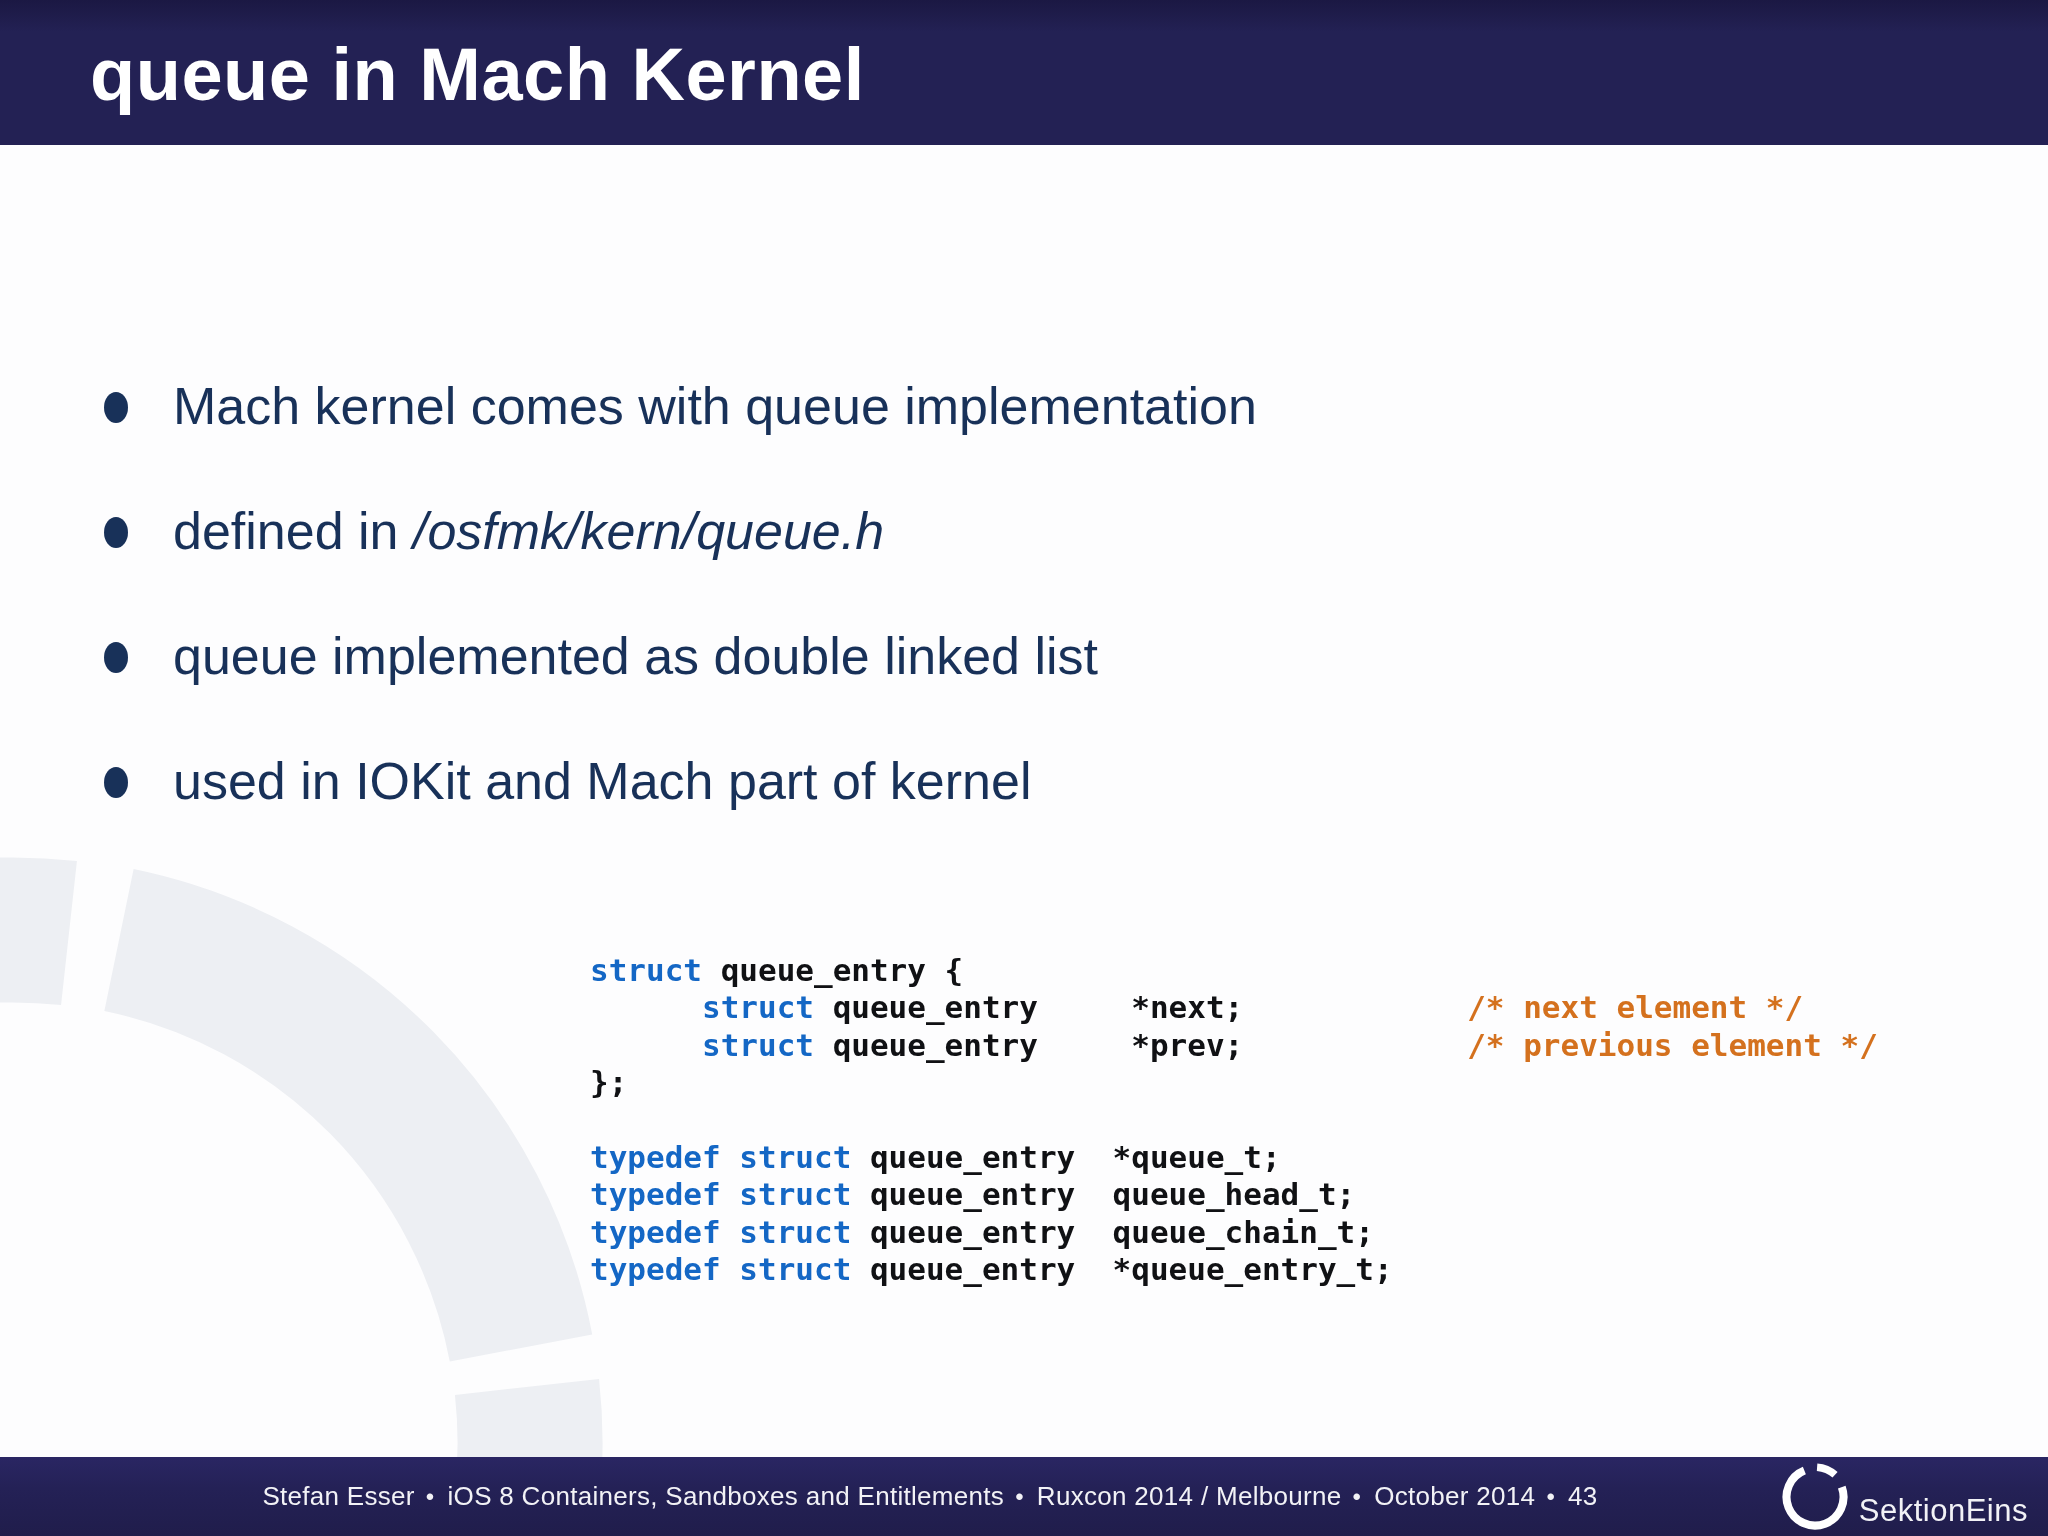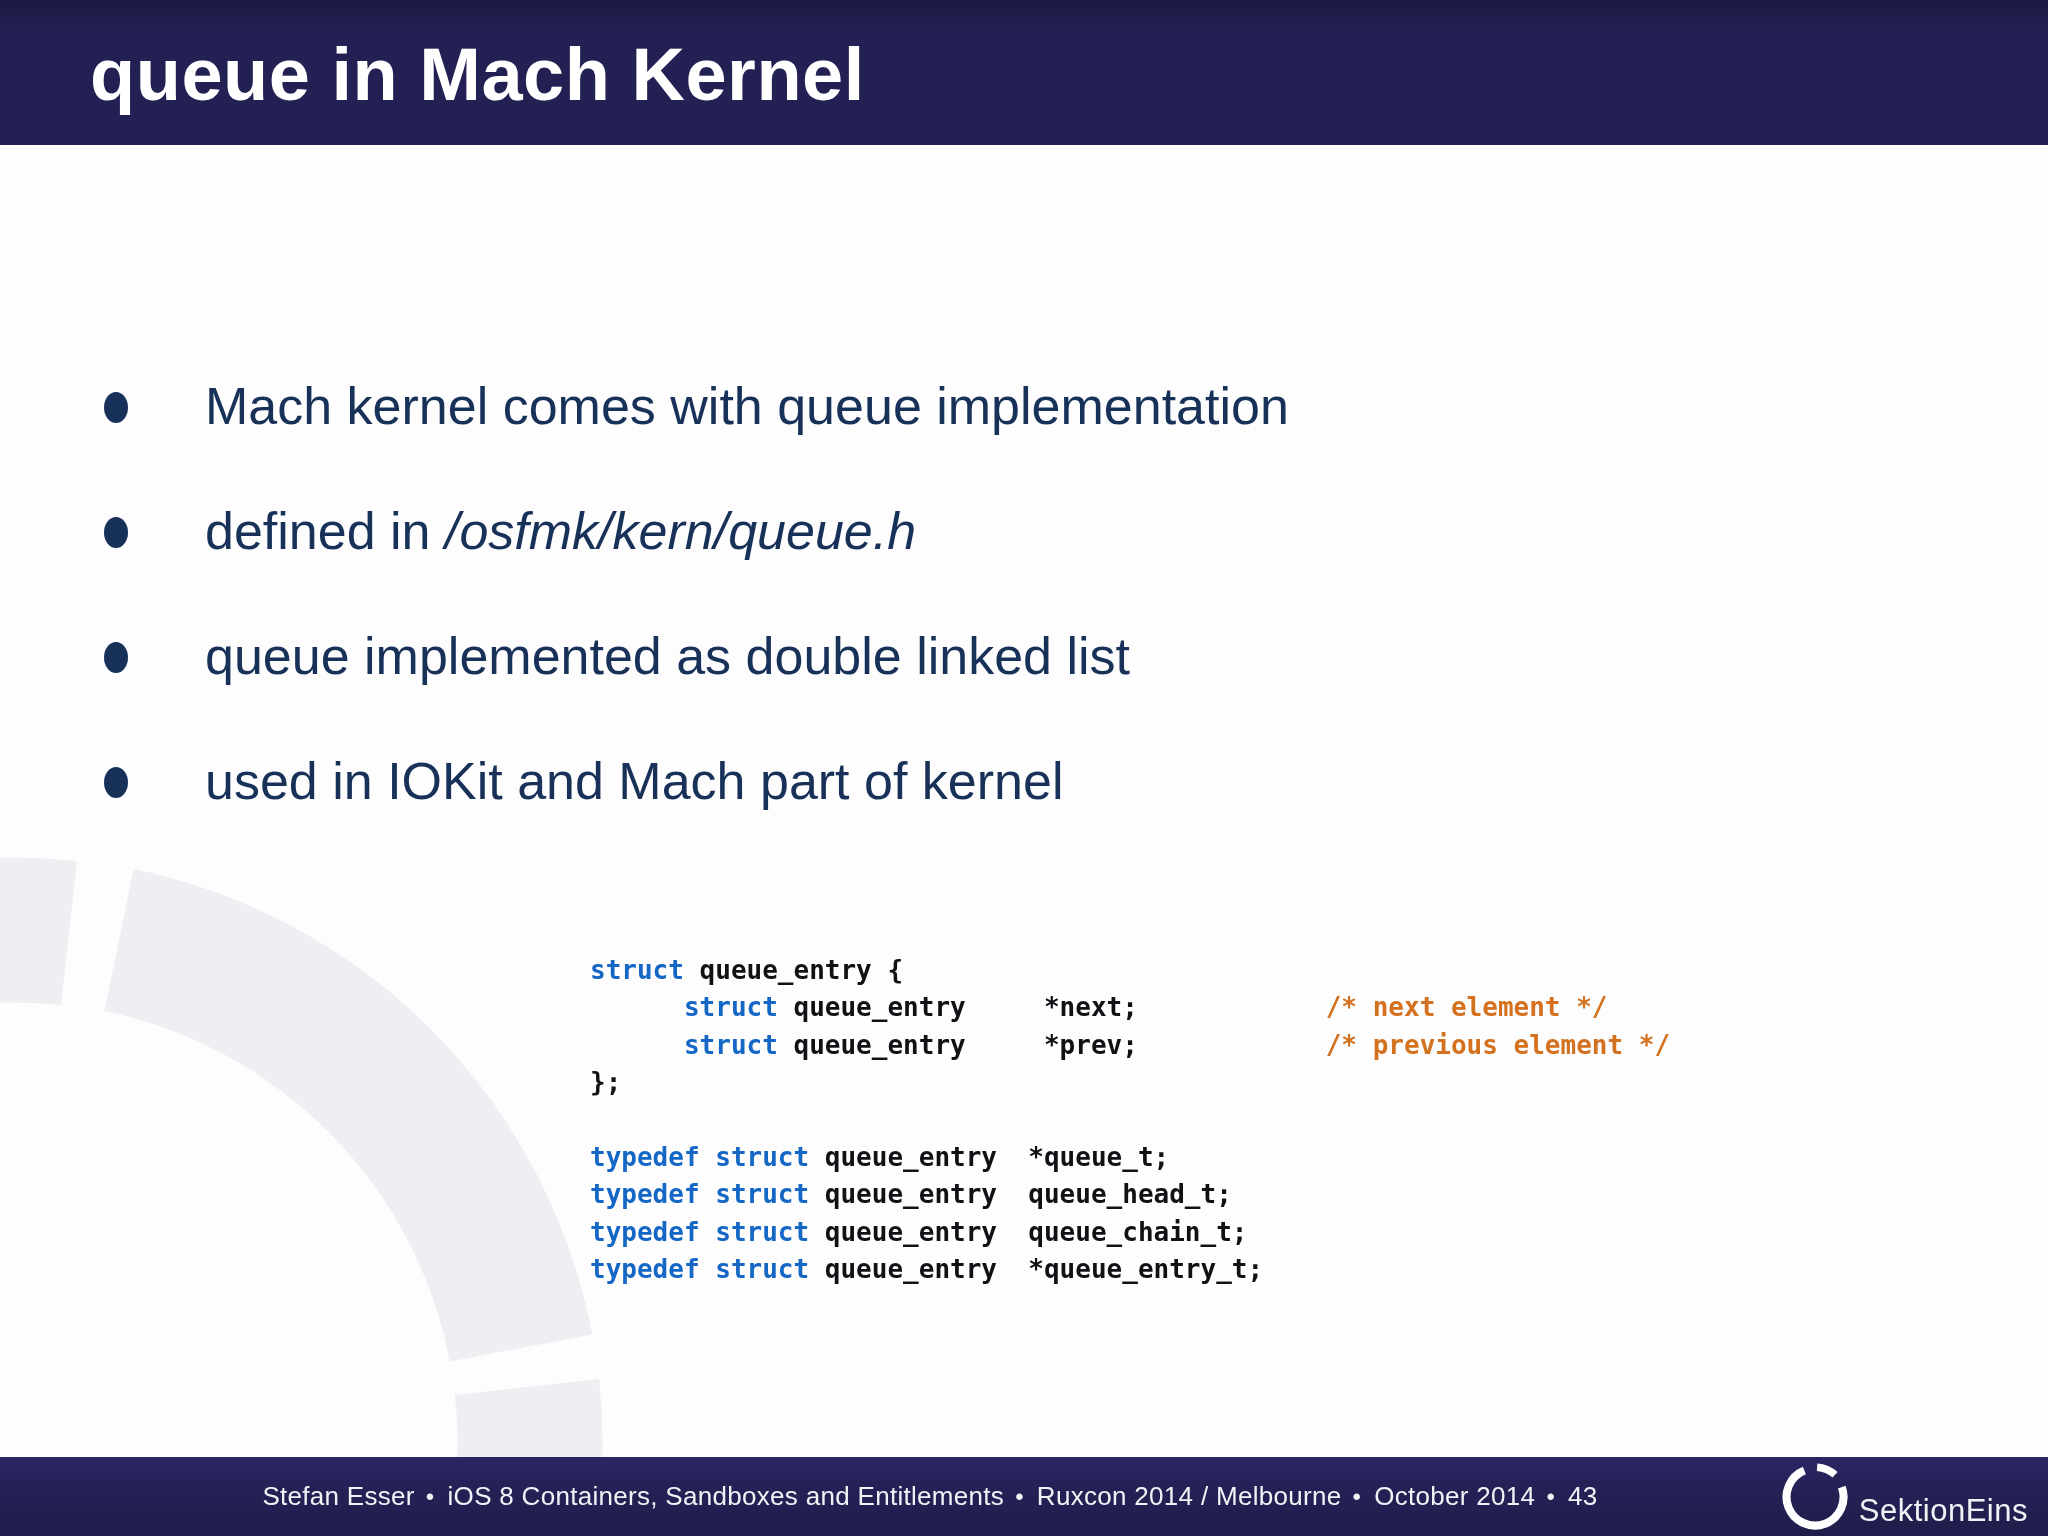--- a/index.html
+++ b/index.html
@@ -26,35 +26,34 @@
   
   .bullets{
     position:absolute;left:104px;top:380px;right:30px;
     list-style:none;margin:0;padding:0;
   }
   .bullets li{
     display:flex;align-items:center;
     height:52px;margin-bottom:73px;
     font-size:52px;line-height:52px;
     color:var(--bullet-col,#183159);
-    gap:32px;
   }
   .dot{
     flex:0 0 auto;width:24px;height:31px;margin-top:2px;
     border-radius:50%;
     background:var(--bullet-col,#183159);
   }
   .btxt{margin-left:45px;white-space:nowrap;}
   .btxt .it{font-style:italic;}
   
   .code{
     position:absolute;left:590px;top:952px;
     margin:0;
     font-family:"DejaVu Sans Mono",monospace;
-    font-size:26px;font-weight:700;line-height:37.4px;
+    font-size:31px;font-weight:700;line-height:37.4px;
     color:var(--code-plain,#101114);
     white-space:pre;
   }
   .code-line{min-height:37.4px;}
   .code .kw{color:var(--code-kw,#1467c5);}
   .code .cm{color:var(--code-cm,#d4711e);}
   
   .footer{
     position:absolute;left:0;bottom:0;width:100%;height:79px;
     background:linear-gradient(180deg,#2a2663 0%,var(--footer-bg,#242156) 40%,#201d4b 100%);

